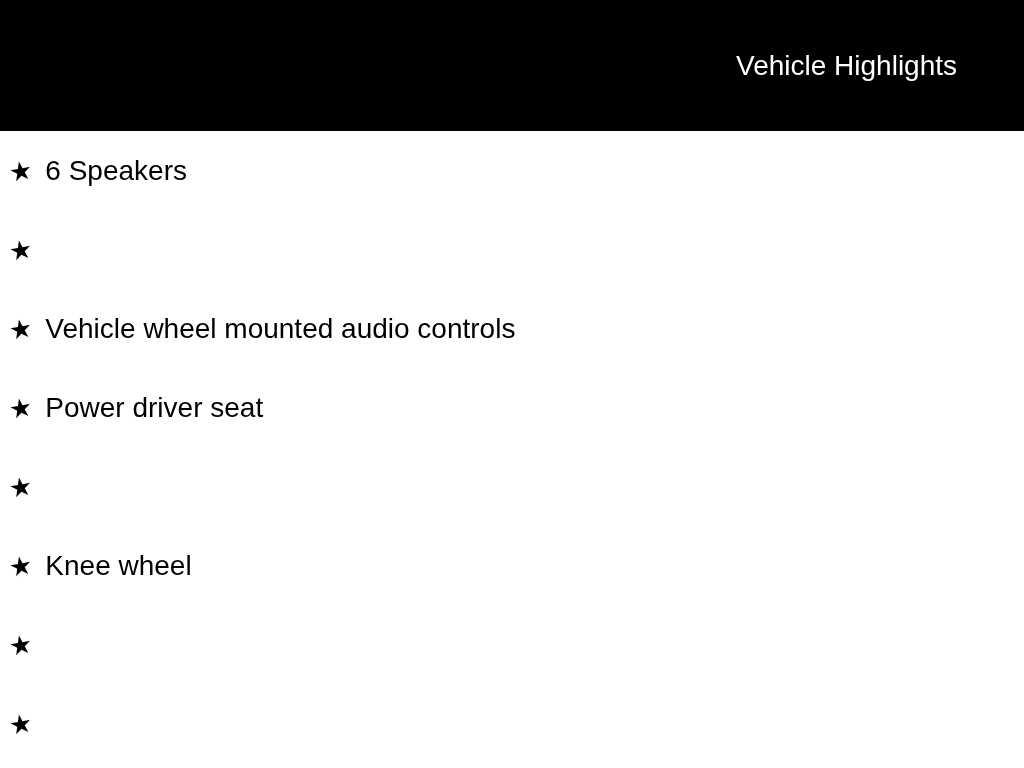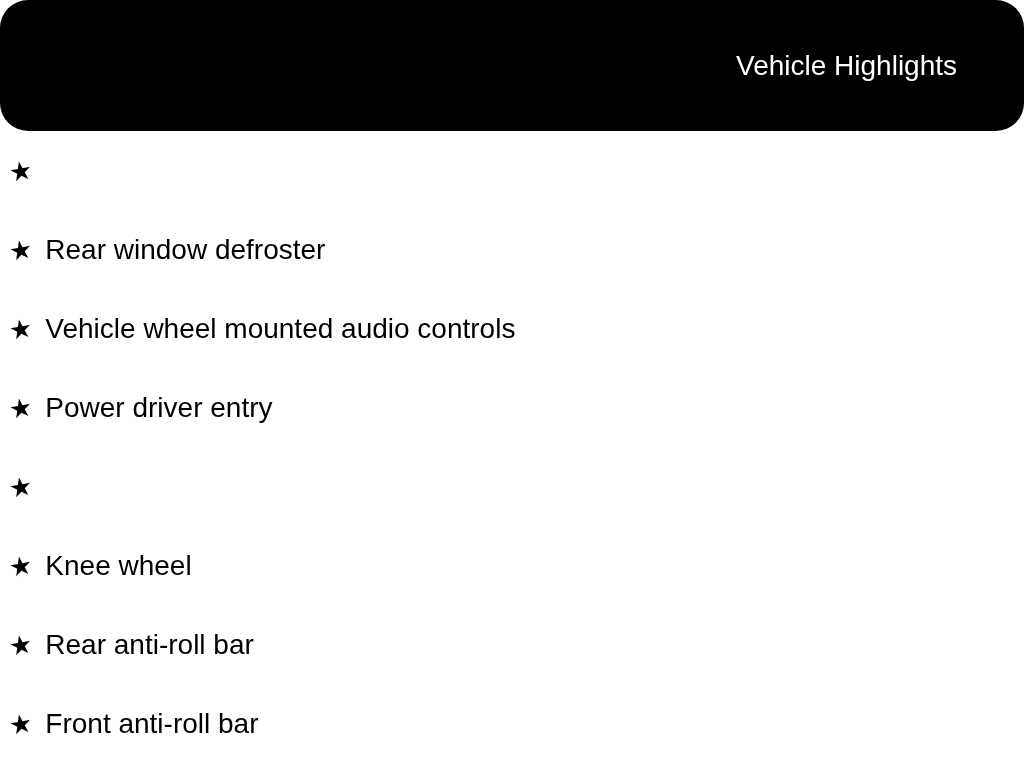--- a/index.html
+++ b/index.html
@@ -10,21 +10,20 @@
     height: 768px;
     background: var(--body-bg, #ffffff);
     font-family: "Liberation Sans", sans-serif;
     overflow: hidden;
   }
   .header {
     position: relative;
     width: 1024px;
     height: 131px;
     background: var(--header-bg, #000000);
-    border-radius: 28px;
   }
   .header-title {
     position: absolute;
     left: 736px;
     top: 50%;
     transform: translateY(-50%);
     color: var(--header-text, #ffffff);
     font-size: 28px;
     white-space: nowrap;
   }
@@ -56,42 +55,40 @@
 <body>
 
 <header class="header">
   <span class="header-title">Vehicle Highlights</span>
 </header>
 
 <main>
   <ul class="highlights">
     <li>
       <span class="star">★</span>
+      <span>6 Speakers</span>
     </li>
     <li>
       <span class="star">★</span>
-      <span>Rear window defroster</span>
     </li>
     <li>
       <span class="star">★</span>
       <span>Vehicle wheel mounted audio controls</span>
     </li>
     <li>
       <span class="star">★</span>
-      <span>Power driver entry</span>
+      <span>Power driver seat</span>
     </li>
     <li>
       <span class="star">★</span>
     </li>
     <li>
       <span class="star">★</span>
       <span>Knee wheel</span>
     </li>
     <li>
       <span class="star">★</span>
-      <span>Rear anti-roll bar</span>
     </li>
     <li>
       <span class="star">★</span>
-      <span>Front anti-roll bar</span>
     </li>
   </ul>
 </main>
 
 </body></html>

